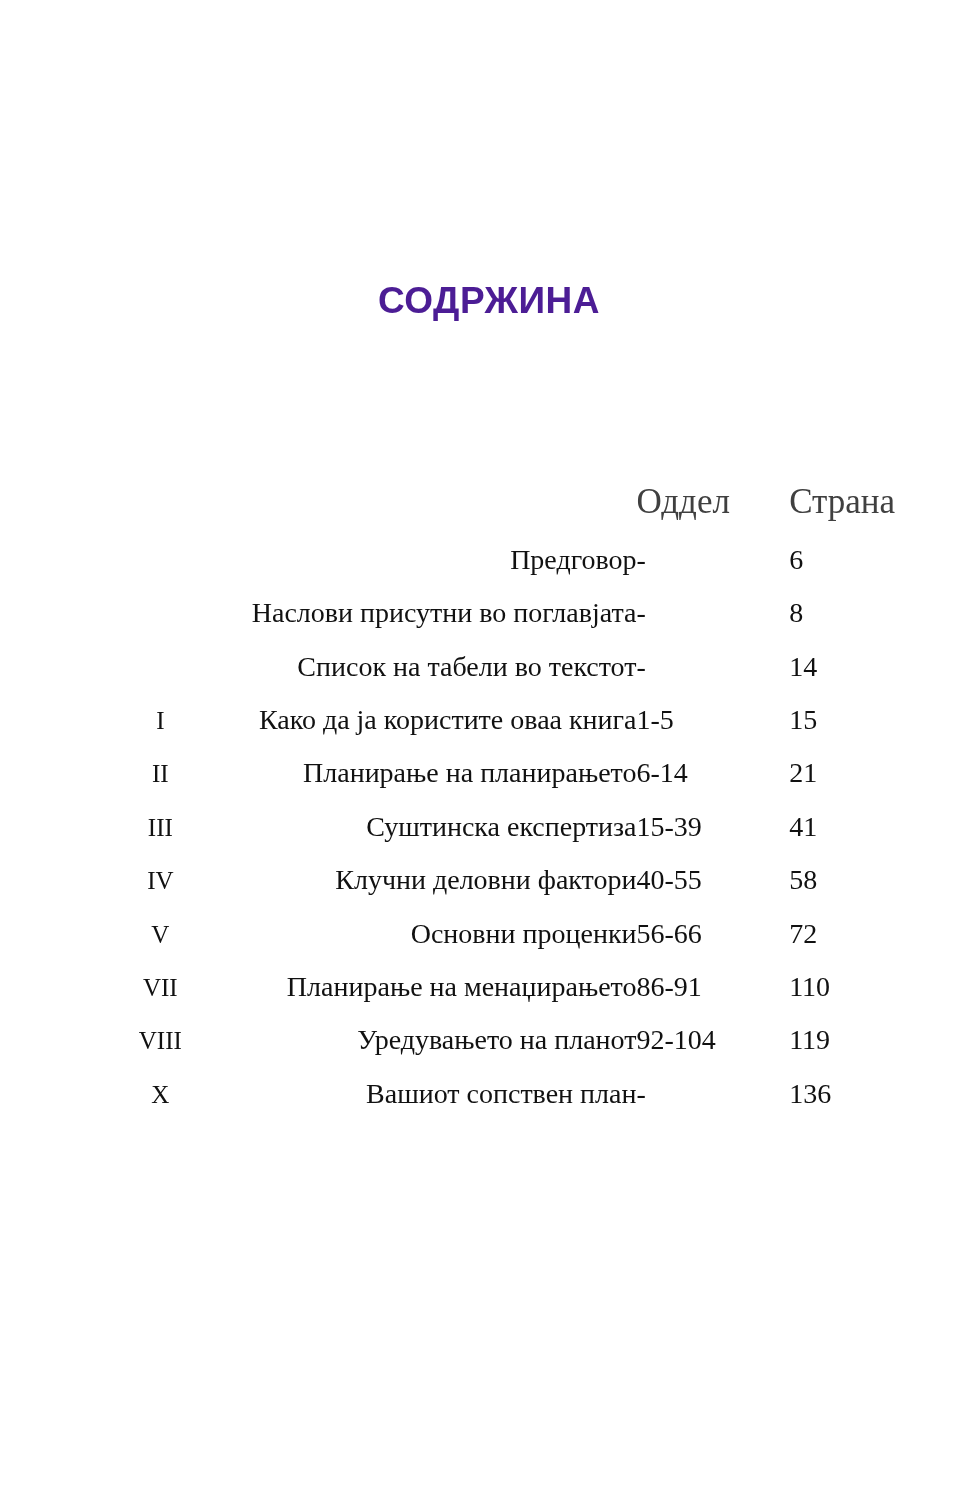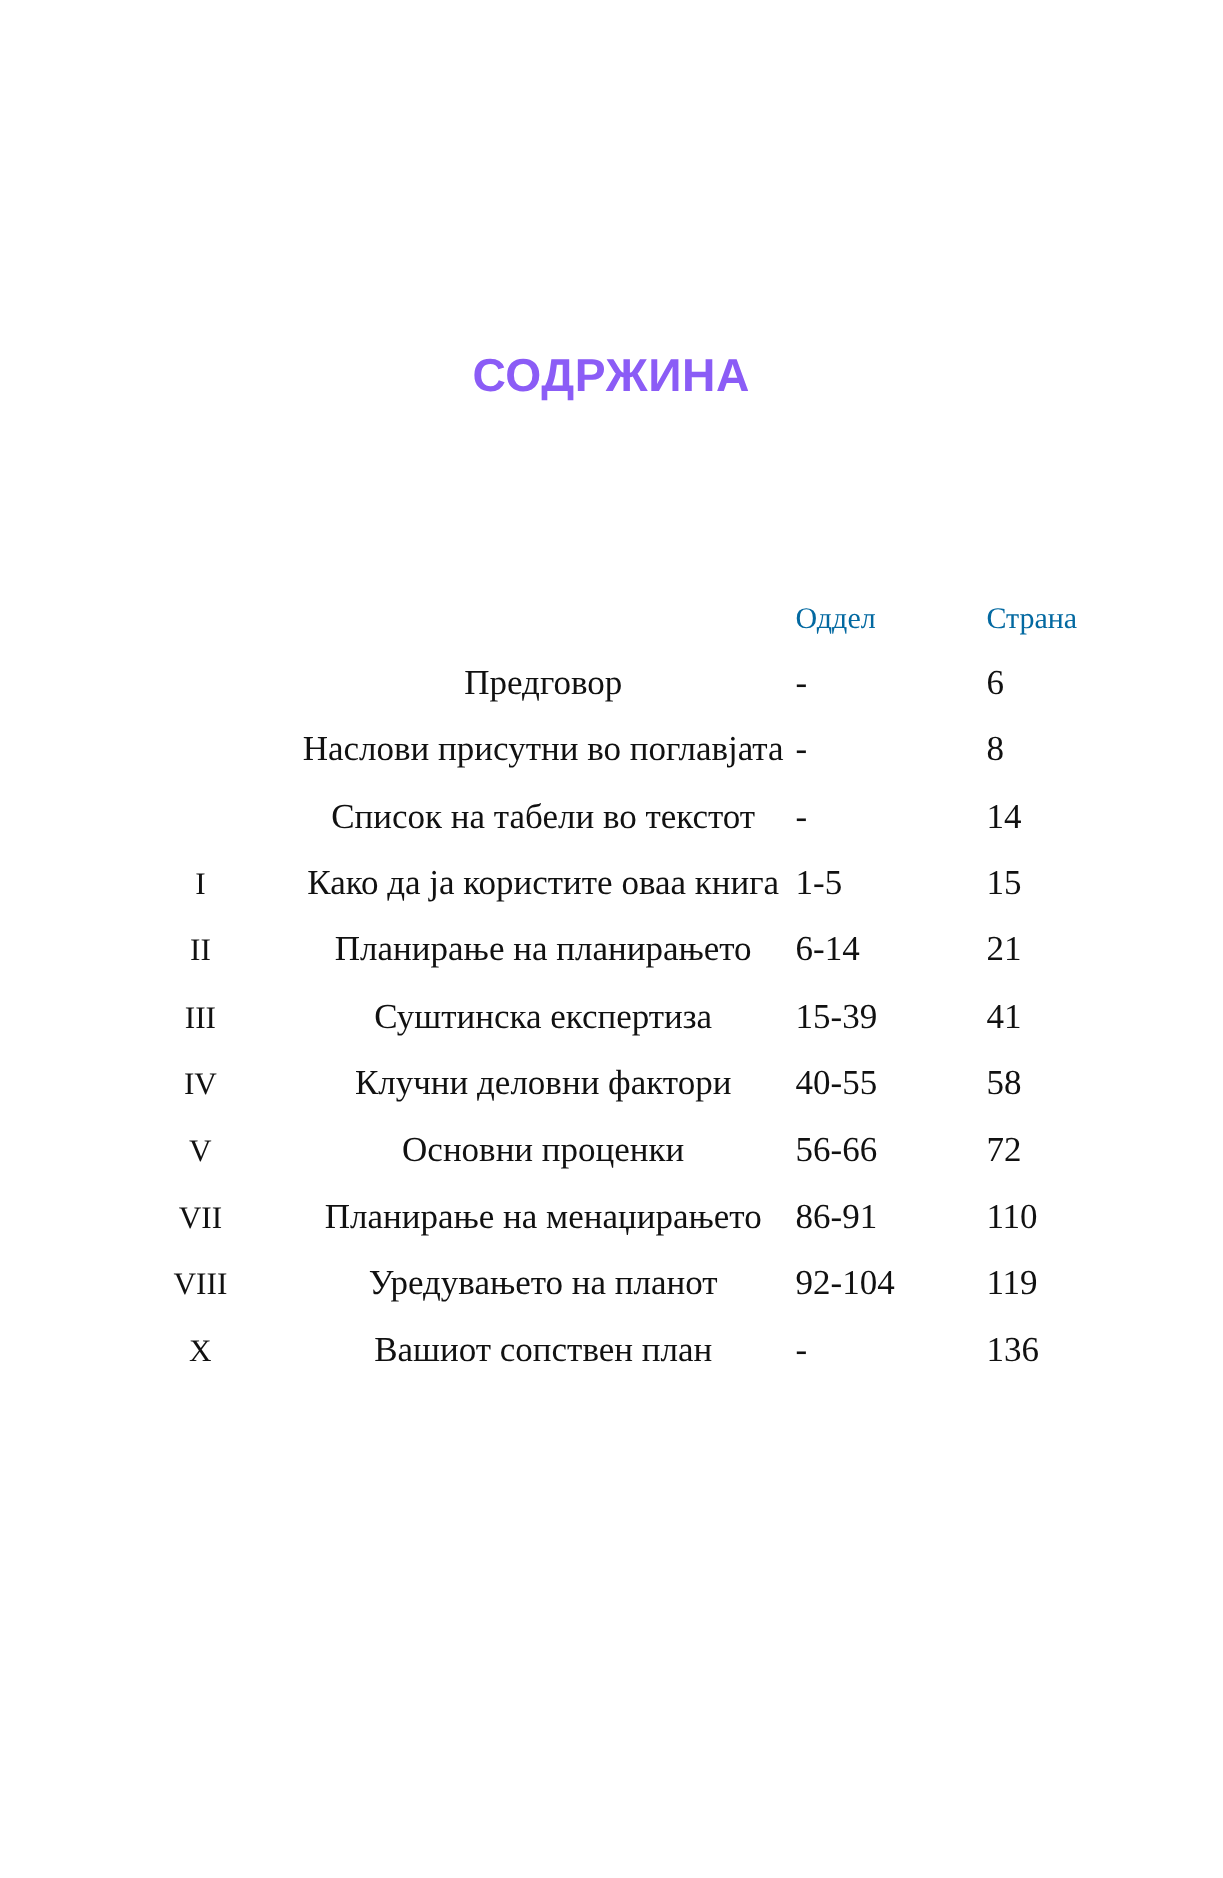--- a/index.html
+++ b/index.html
@@ -19,21 +19,21 @@
   .toc-title {
     position: absolute;
     top: 280px;
     left: 0;
     width: 978px;
     text-align: center;
     font-family: "Liberation Sans", sans-serif;
     font-weight: bold;
     font-size: 37px;
     letter-spacing: 0.5px;
-    color: #8b5cf6;
+    color: #4c1d95;
   }
   .toc-table {
     position: absolute;
     top: 482px;
     left: 100px;
     width: 820px;
     border-collapse: collapse;
   }
   .toc-table td, .toc-table th {
     padding: 0;
@@ -42,41 +42,41 @@
   }
   .col-roman {
     width: 110px;
     text-align: center;
     font-size: 25px;
     padding-right: 8px !important;
     color: #111111;
   }
   .col-title {
     width: 370px;
-    text-align: center;
+    text-align: right;
     font-size: 28px;
     color: #111111;
     padding-left: 4px !important;
   }
   .col-section {
     width: 140px;
     text-align: left;
     font-size: 28px;
     color: #111111;
   }
   .col-page {
     width: 120px;
     text-align: left;
     font-size: 28px;
     color: #111111;
   }
   .header-row td {
-    font-size: 24px;
+    font-size: 35px;
     padding-bottom: 22px !important;
-    color: #0369a1;
+    color: #404040;
   }
   .toc-row td {
     padding-bottom: 22px !important;
     line-height: 1.12;
   }
 </style>
 </head>
 <body>
 
 <div class="page">

